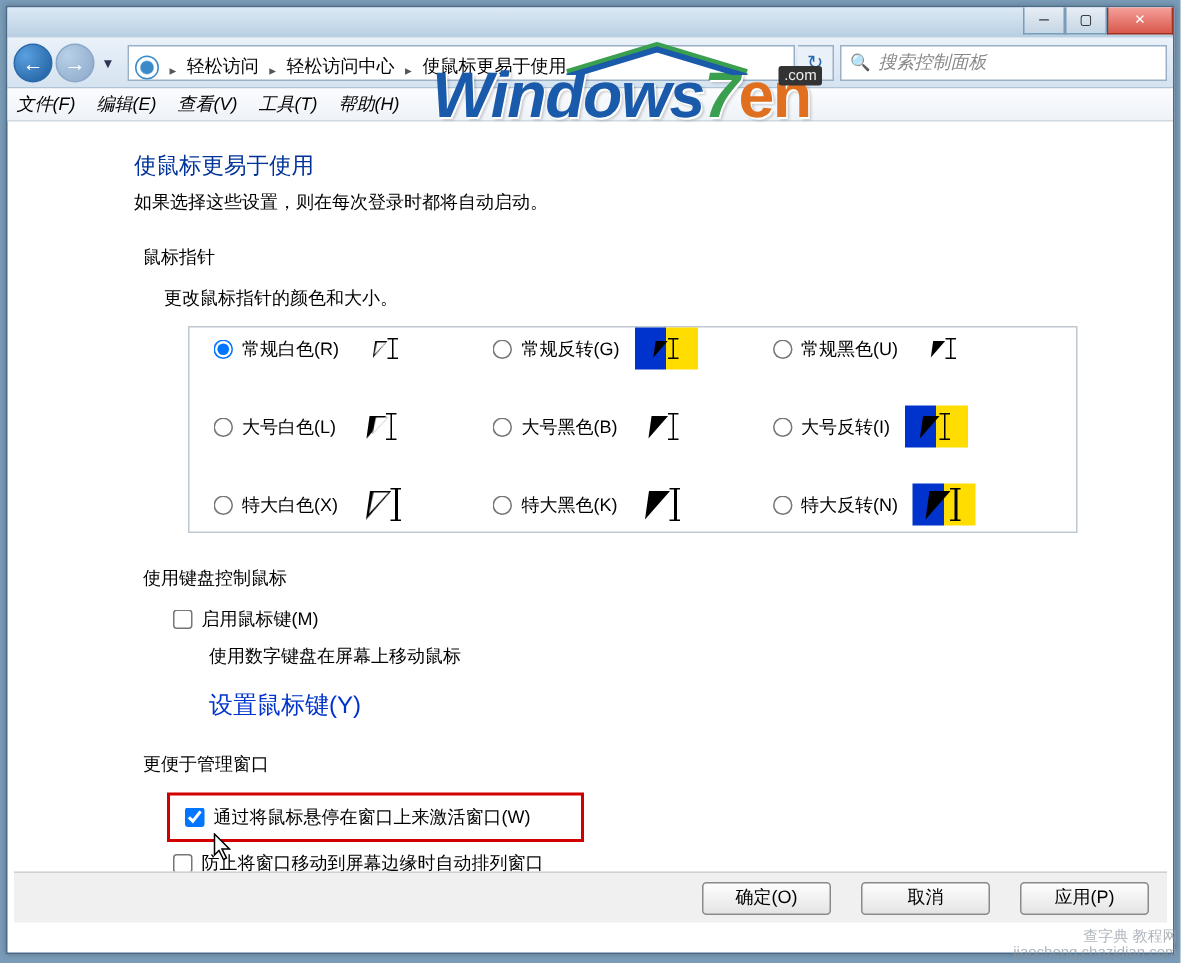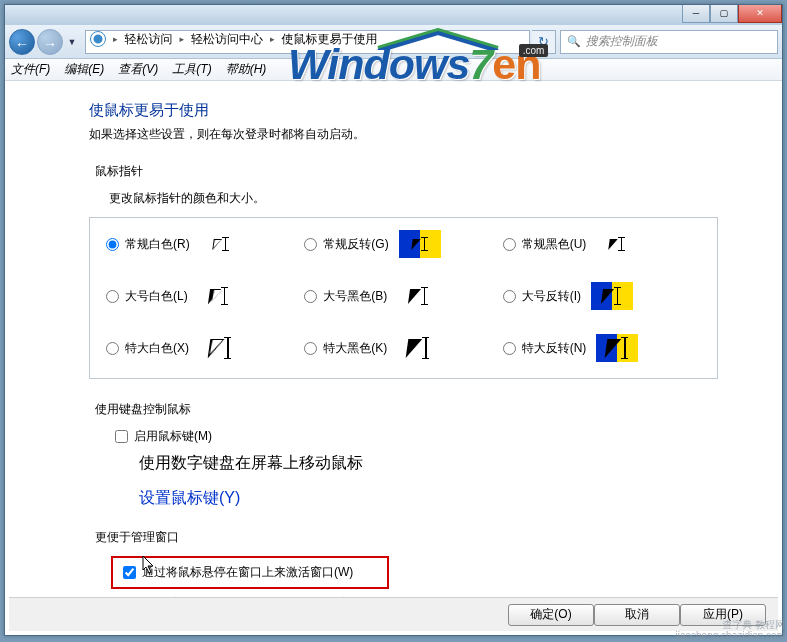--- a/index.html
+++ b/index.html
@@ -6,61 +6,61 @@
 body { background: #7a9cb8; width: 787px; height: 642px; overflow: hidden; position: relative; }
 .window { position: absolute; left: 4px; top: 4px; width: 779px; height: 632px; background: #fff; border: 1px solid #4a6a8a; box-shadow: 0 0 4px rgba(0,0,0,.3); }
 .titlebar { height: 20px; background: linear-gradient(#dce9f5, #b8cee2); position: relative; }
 .win-controls { position: absolute; right: 0; top: 0; display: flex; }
 .win-btn { width: 28px; height: 18px; border: 1px solid #7a9cb8; border-top: none; background: linear-gradient(#e8eef5, #c5d6e5); font-size: 9px; text-align: center; line-height: 16px; cursor: pointer; }
 .win-btn.close { width: 44px; background: linear-gradient(#f5a09a, #d9584b); color: #fff; border-color: #a03020; }
 .navbar { height: 34px; background: linear-gradient(#eaf1f9, #d5e3f0); border-bottom: 1px solid #b0c4d8; display: flex; align-items: center; padding: 0 4px; gap: 2px; }
 .nav-btn { width: 26px; height: 26px; border-radius: 50%; background: radial-gradient(circle at 30% 30%, #5aa0e0, #1a5a9a); border: 1px solid #2a6aaa; color: #fff; display: flex; align-items: center; justify-content: center; font-size: 14px; cursor: pointer; }
 .nav-btn.fwd { background: radial-gradient(circle at 30% 30%, #b8d0e8, #8aa8c8); border-color: #8aa8c8; }
 .nav-drop { width: 14px; height: 20px; font-size: 9px; color: #335; cursor: pointer; text-align: center; line-height: 20px; }
-.addr { flex: 1; height: 24px; border: 1px solid #9ab0c6; background: #fff; display: flex; align-items: flex-start; font-size: 12px; padding: 0 4px; gap: 4px; margin-left: 4px; }
+.addr { flex: 1; height: 24px; border: 1px solid #9ab0c6; background: #fff; display: flex; align-items: flex-end; font-size: 12px; padding: 0 4px; gap: 4px; margin-left: 4px; }
 .addr .ico { width: 16px; height: 16px; background: radial-gradient(circle, #3a8aca 40%, #fff 50%); border-radius: 50%; border: 1px solid #3a8aca; }
 .addr a { color: #000; text-decoration: none; }
 .addr .sep::after { content: "▸"; font-size: 9px; color: #555; margin: 0 3px; }
 .refresh-btn { width: 24px; height: 24px; border: 1px solid #9ab0c6; border-left: none; background: #eaf1f9; color: #2a6aaa; font-size: 13px; text-align: center; line-height: 22px; cursor: pointer; }
 .search { width: 218px; height: 24px; border: 1px solid #9ab0c6; background: #fff; font-size: 12px; color: #888; font-style: italic; display: flex; align-items: center; padding: 0 6px; gap: 5px; margin-left: 2px; }
 .search::before { content: "🔍"; font-size: 11px; color: #666; font-style: normal; }
 .menubar { height: 22px; background: linear-gradient(#fbfcfe, #eef3f8); border-bottom: 1px solid #d0d8e0; display: flex; align-items: center; font-size: 12px; padding: 0 6px; gap: 14px; font-style: italic; }
 .menubar span { cursor: pointer; }
 .content { position: absolute; left: 4px; top: 78px; right: 4px; bottom: 38px; overflow: auto; padding: 18px 60px 10px 80px; }
 .heading { color: #003399; font-size: 15px; margin-bottom: 6px; }
 .sub { font-size: 12px; color: #000; margin-bottom: 20px; }
 .section-label { font-size: 12px; color: #000; margin-bottom: 10px; margin-left: 6px; }
 .indent { margin-left: 20px; font-size: 12px; margin-bottom: 10px; }
-.cursor-box { border: 1px solid #c0c8d0; padding: 12px 16px; margin-bottom: 22px; }
+.cursor-box { border: 1px solid #c0c8d0; padding: 0 16px; margin-bottom: 22px; margin-left: 36px; }
 .cursor-row { display: flex; align-items: center; margin-bottom: 24px; }
 .cursor-row:last-child { margin-bottom: 4px; }
 .cursor-opt { flex: 1; display: flex; align-items: center; gap: 6px; font-size: 12px; }
 .cursor-opt input { margin: 0; }
 .swatch { width: 42px; height: 28px; display: inline-flex; align-items: center; justify-content: center; gap: 1px; margin-left: 4px; }
 .swatch.inv { background: linear-gradient(to right, #0033cc 50%, #ffdd00 50%); }
 .cur { display: inline-block; position: relative; }
 .arrow-w { width: 0; height: 0; border-left: 8px solid #000; border-right: 0; border-top: 0; border-bottom: 11px solid transparent; transform: skewX(-8deg); filter: drop-shadow(0 0 0.5px #000); }
 .arrow-w::after { content: ""; position: absolute; left: -7px; top: 1px; width: 0; height: 0; border-left: 6px solid #fff; border-bottom: 8px solid transparent; transform: skewX(-4deg); }
 .arrow-b { width: 0; height: 0; border-left: 8px solid #000; border-bottom: 11px solid transparent; transform: skewX(-8deg); }
 .ibeam { width: 1px; height: 14px; background: #000; position: relative; margin: 0 3px; }
 .ibeam::before, .ibeam::after { content: ""; position: absolute; left: -3px; width: 7px; height: 1px; background: #000; }
 .ibeam::before { top: 0; } .ibeam::after { bottom: 0; }
 .lg .arrow-w, .lg .arrow-b { border-left-width: 11px; border-bottom-width: 15px; }
 .lg .arrow-w::after { border-left-width: 8px; border-bottom-width: 11px; }
 .lg .ibeam { height: 18px; }
 .xl .arrow-w, .xl .arrow-b { border-left-width: 14px; border-bottom-width: 19px; }
 .xl .arrow-w::after { border-left-width: 10px; border-bottom-width: 14px; left: -12px; }
 .xl .ibeam { height: 22px; width: 2px; }
 .check-row { display: flex; align-items: center; gap: 6px; font-size: 12px; margin-bottom: 8px; margin-left: 26px; }
-.indent2 { margin-left: 50px; font-size: 16px; margin-bottom: 14px; }
+.indent2 { margin-left: 50px; font-size: 12px; margin-bottom: 14px; }
 .link { color: #0033cc; font-size: 16px; margin-left: 50px; cursor: pointer; display: inline-block; margin-bottom: 20px; }
 .highlight-box { border: 2px solid #d00000; padding: 6px 10px; margin-left: 22px; margin-bottom: 6px; width: 278px; }
 .highlight-box .check-row { margin-left: 0; margin-bottom: 0; }
 .cursor-overlay { position: absolute; left: 142px; top: 555px; z-index: 50; }
-.footer { position: absolute; left: 4px; right: 4px; bottom: 4px; height: 34px; background: #f0f0f0; border-top: 1px solid #d0d0d0; display: flex; align-items: center; justify-content: flex-end; gap: 0; padding: 0 12px; }
+.footer { position: absolute; left: 4px; right: 4px; bottom: 20px; height: 34px; background: #f0f0f0; border-top: 1px solid #d0d0d0; display: flex; align-items: center; justify-content: flex-end; gap: 20px; padding: 0 12px; }
 .footer button { width: 86px; height: 22px; font-size: 12px; background: linear-gradient(#fefefe, #e4e4e4); border: 1px solid #8a8a8a; border-radius: 3px; cursor: pointer; }
 .watermark { position: absolute; right: 0; bottom: 0; font-size: 10px; color: rgba(140,150,160,.7); z-index: 100; line-height: 11px; text-align: right; padding: 1px 2px; }
 .logo { position: absolute; left: 288px; top: 40px; z-index: 90; font-family: Arial, sans-serif; pointer-events: none; }
 .logo-text { font-size: 43px; font-weight: bold; font-style: italic; color: #1a5aaa; letter-spacing: -1px; text-shadow: 1px 1px 0 #fff, 2px 2px 2px rgba(0,0,0,.2); }
 .logo-text .num { color: #3aa050; }
 .logo-text .en { color: #e07020; font-style: normal; }
 .logo-roof { width: 140px; height: 22px; position: absolute; left: 80px; top: -12px; }
 .logo-com { position: absolute; right: -8px; top: 4px; font-size: 10px; background: #333; color: #eee; padding: 1px 4px; border-radius: 2px; font-style: normal; }
 </style>
 </head>

